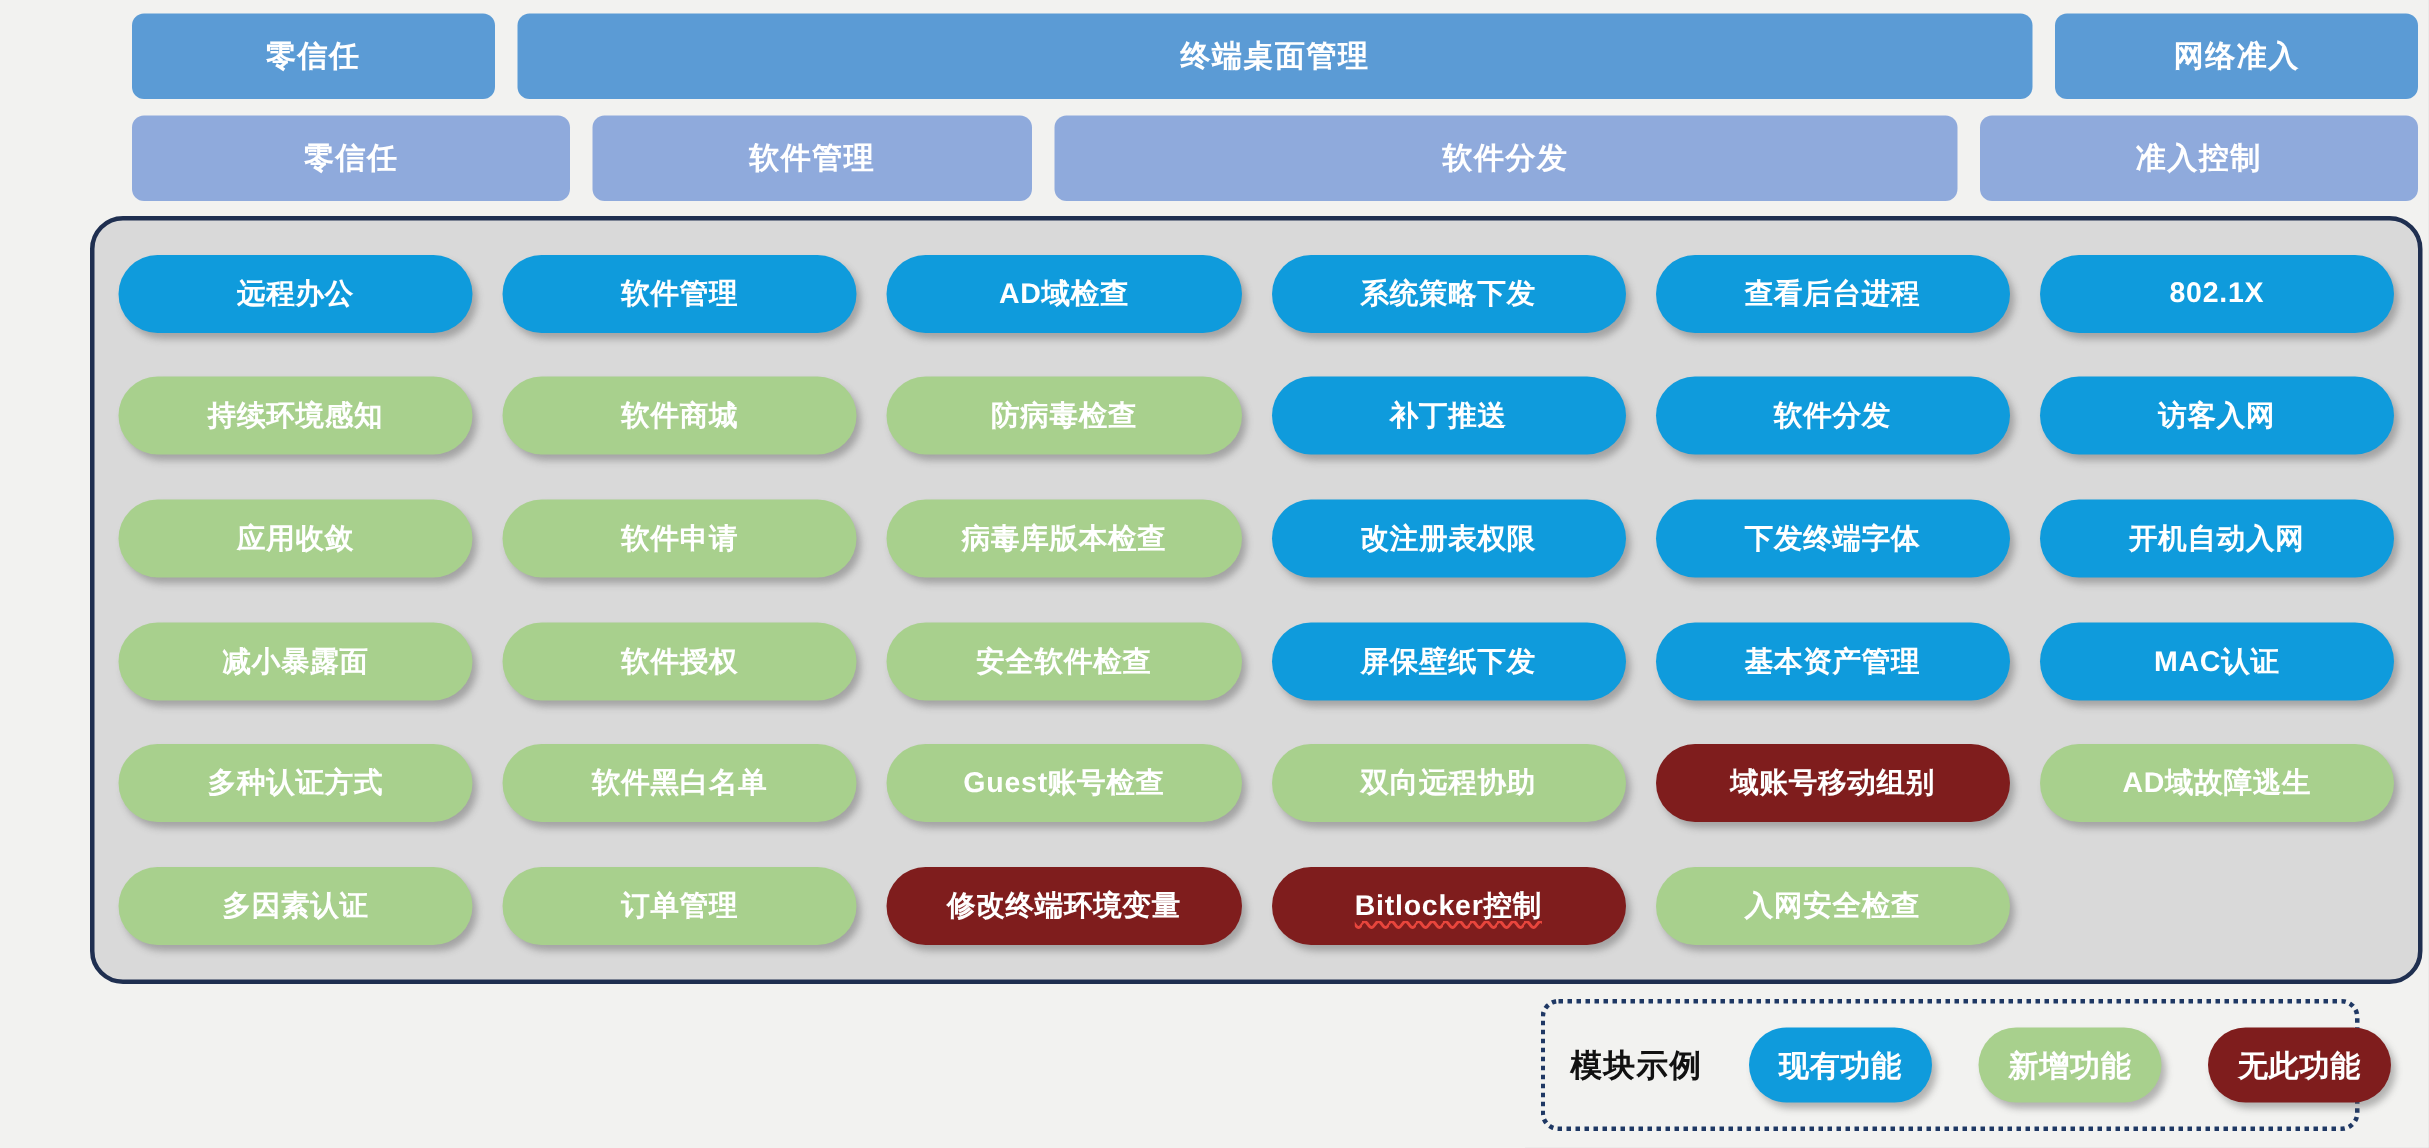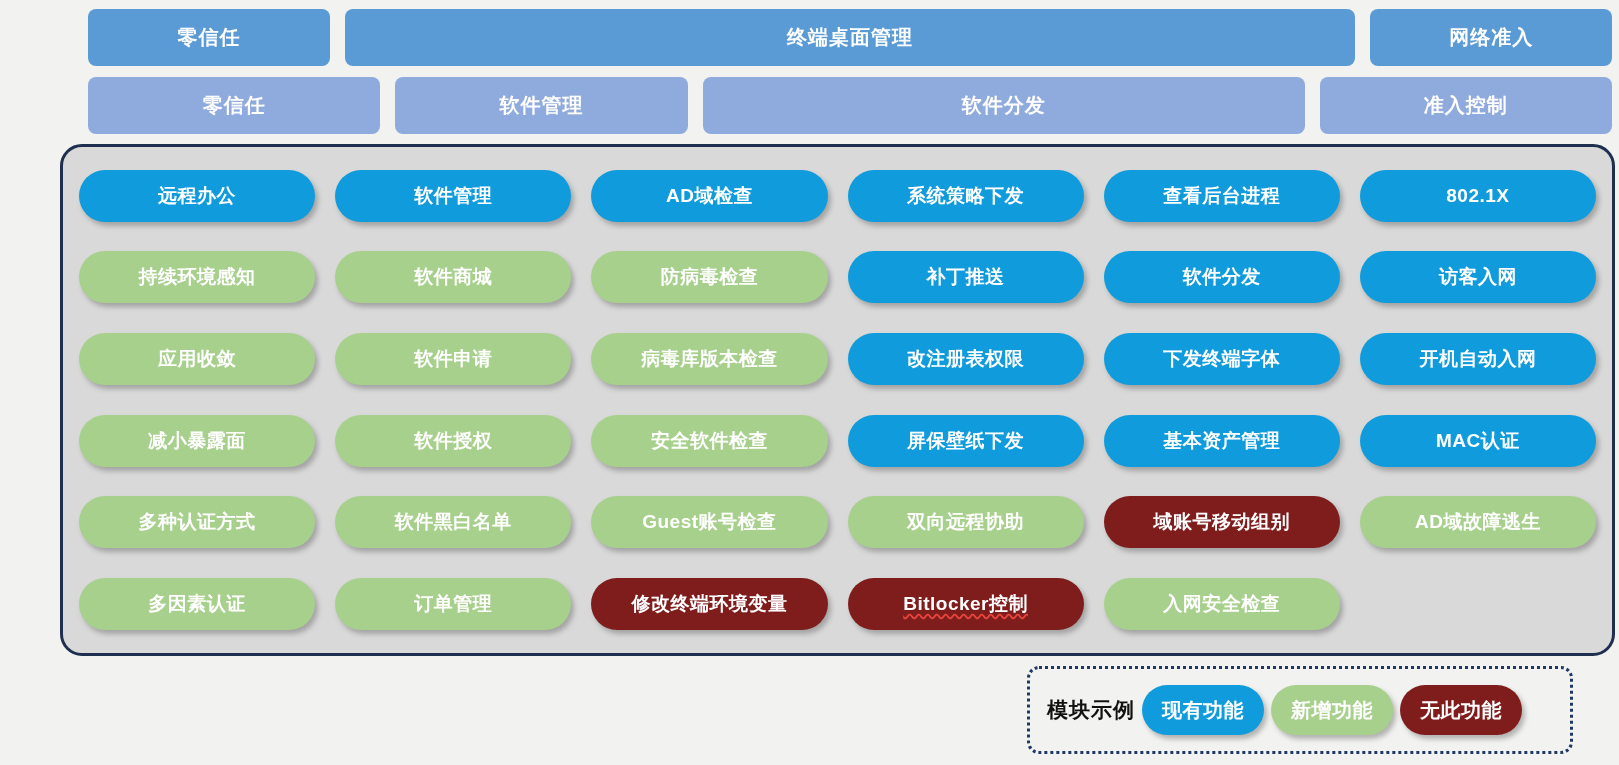--- a/index.html
+++ b/index.html
@@ -78,21 +78,21 @@
 
   
   .legend {
     position:absolute;
     left:999px; top:666px;
     width:546px; height:88px;
     border:3px dotted #1F3864;
     border-radius:12px;
     background:#F2F2F0;
     display:flex; align-items:center;
-    gap:7px;
+    gap:31px;
     padding:0 17px;
   }
   .legend-title {
     color:#111111;
     font-weight:bold;
     font-size:21px;
     letter-spacing:1px;
     white-space:nowrap;
   }
   .legend .pill {

